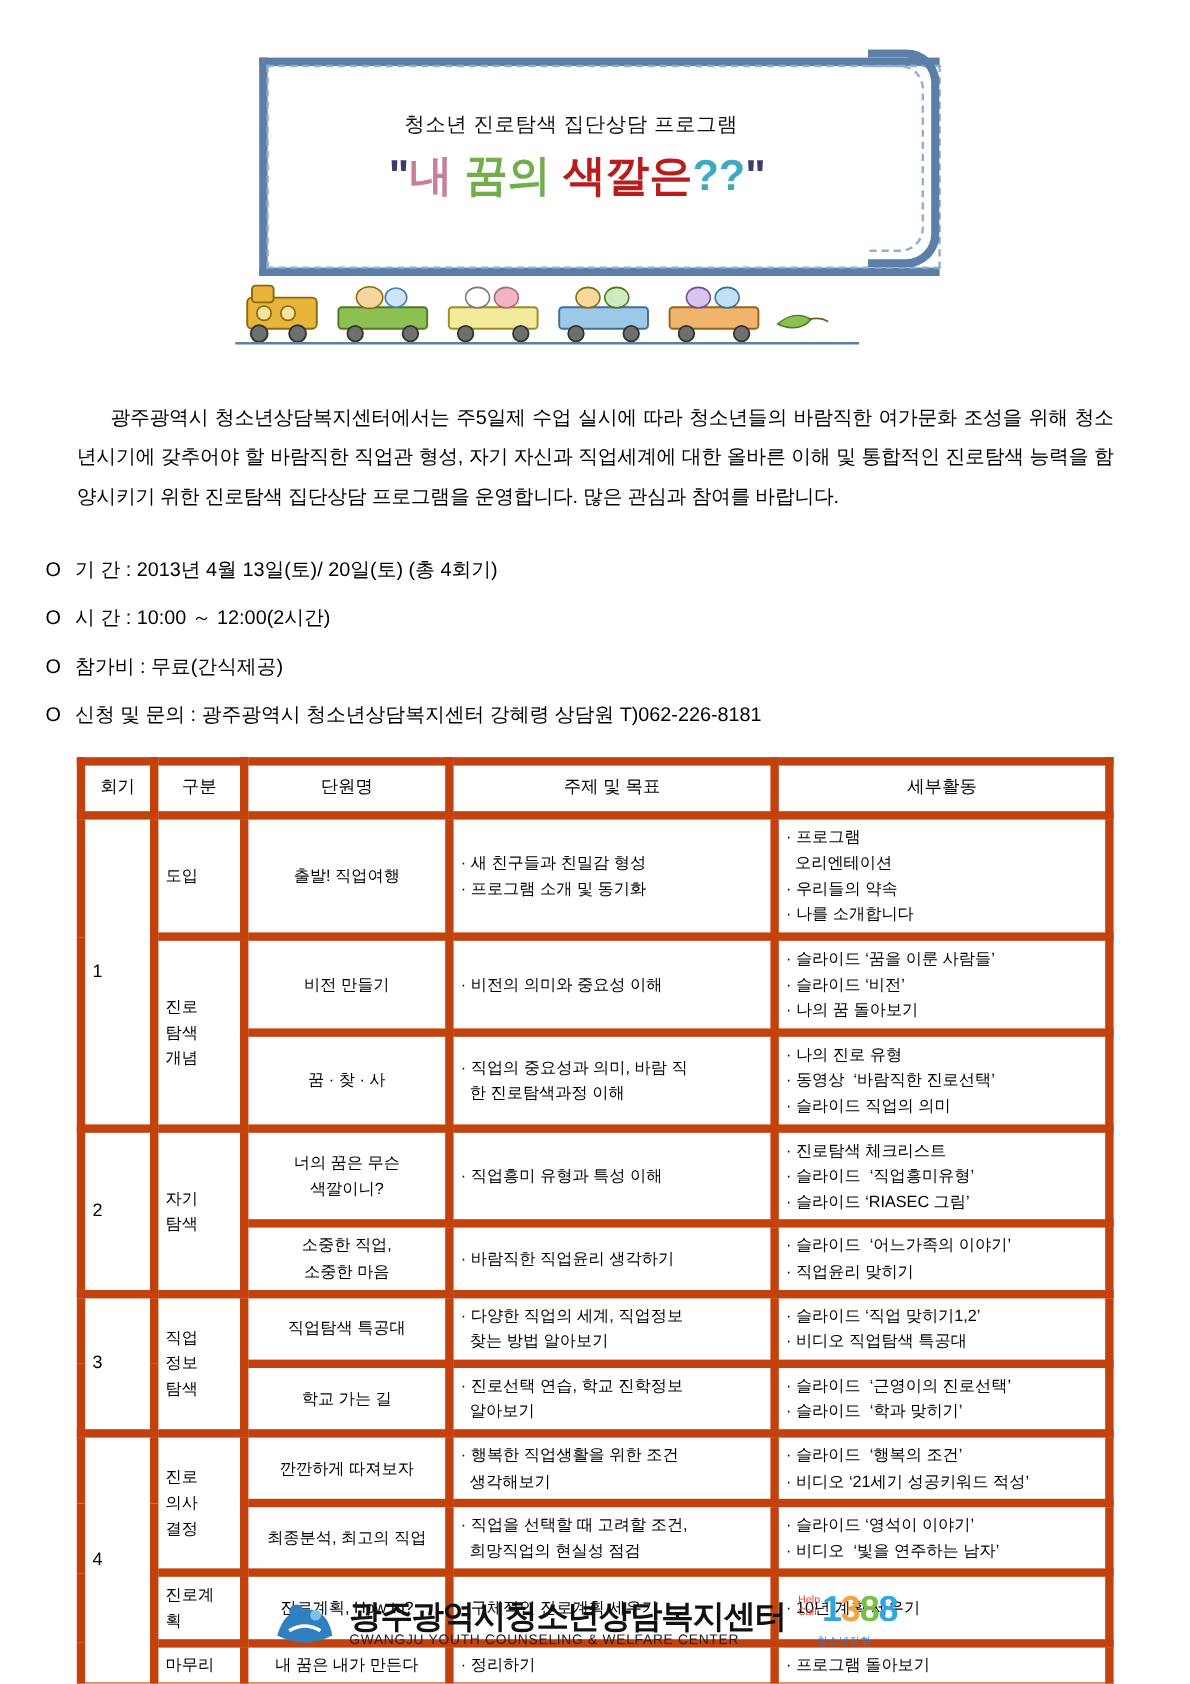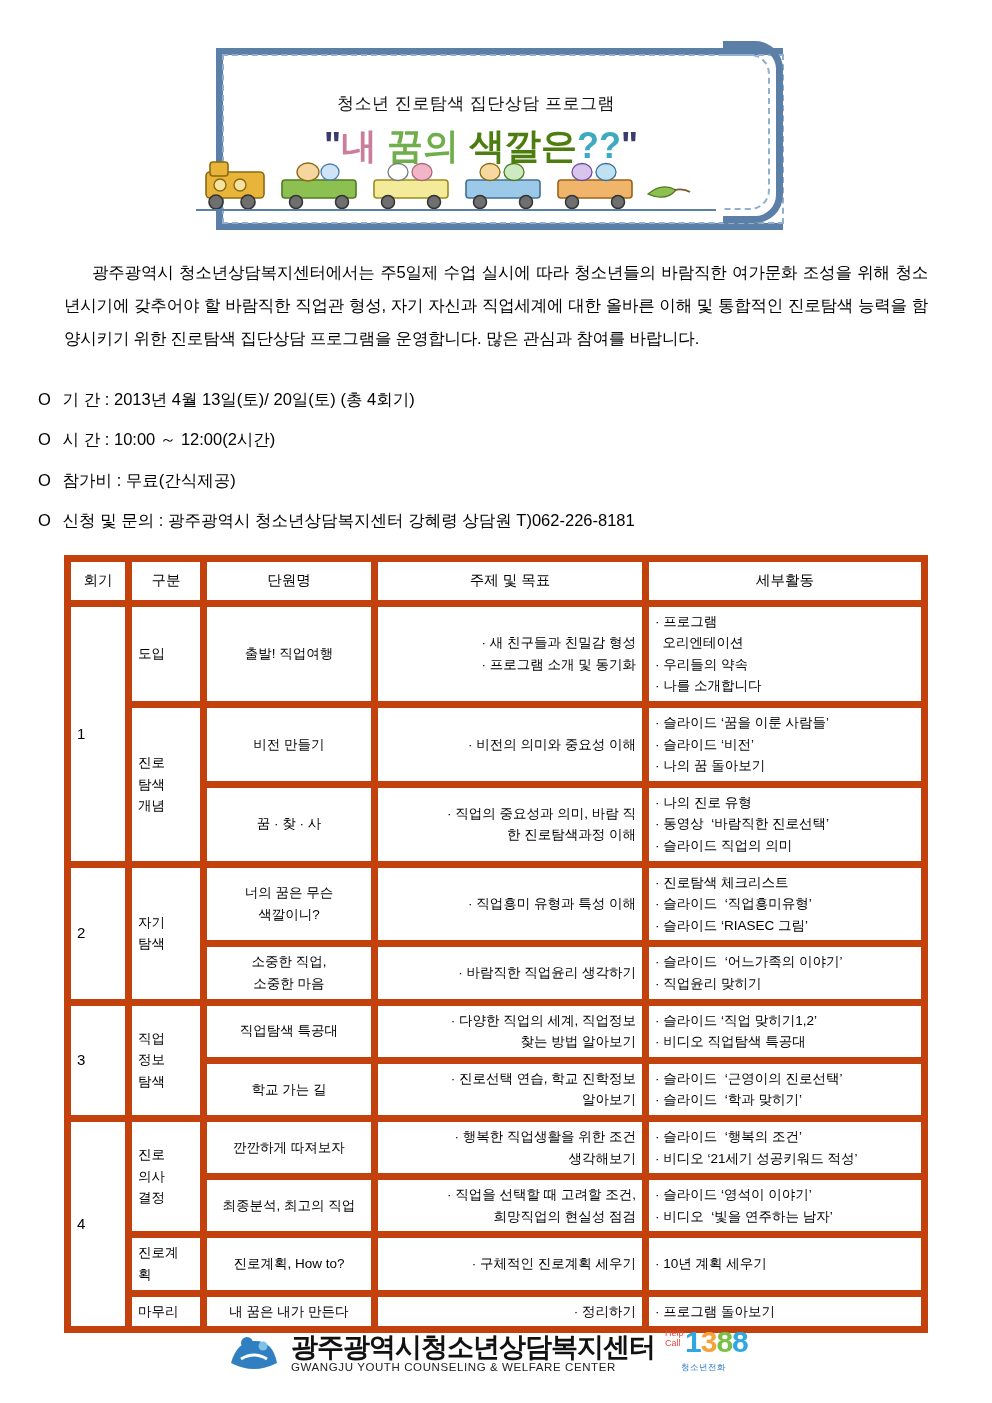--- a/index.html
+++ b/index.html
@@ -14,21 +14,21 @@
   .page{
     position:relative;
     width:992px;height:1403px;
     padding:0;
   }
 
   
   .banner{
     position:relative;
     width:560px;
-    height:148px;
+    height:224px;
     margin:48px auto 0 auto;
     border-radius:11px;
   }
   .track-frame{
     position:absolute;
     left:0;top:0;
     width:560px;height:168px;
     border:7px solid #5b7fa6;
     border-right-width:0;
     border-radius:0 0 0 0;
@@ -76,21 +76,21 @@
     position:absolute;
     top:74px;left:0;right:30px;
     text-align:center;
     font-size:36px;
     font-weight:bold;
     white-space:nowrap;
   }
   .q{color:#3b3b6e;}
   .c1{color:#c97e9c;}
   .c2{color:#6fae4a;}
-  .c3{color:#4d7c0f;}
+  .c3{color:#b91c1c;}
   .c4{color:#3fa9bf;}
 
   
   .train{
     position:absolute;
     left:-20px;bottom:-22px;
     width:520px;height:64px;
   }
 
   
@@ -138,21 +138,21 @@
   }
   td.sess,td.cat{
     text-align:left;
     width:42px;
   }
   td.cat{width:56px;}
   td.unit{
     text-align:center;
     width:152px;
   }
-  td.goal{width:252px;text-align:right;}
+  td.goal{width:252px;}
   td.act{width:auto;}
   .cell-lines span{display:block;}
   .sessnum{font-size:15px;}
 
   
   .footer{
     position:absolute;
     left:0;right:0;
     bottom:78px;
     display:flex;

